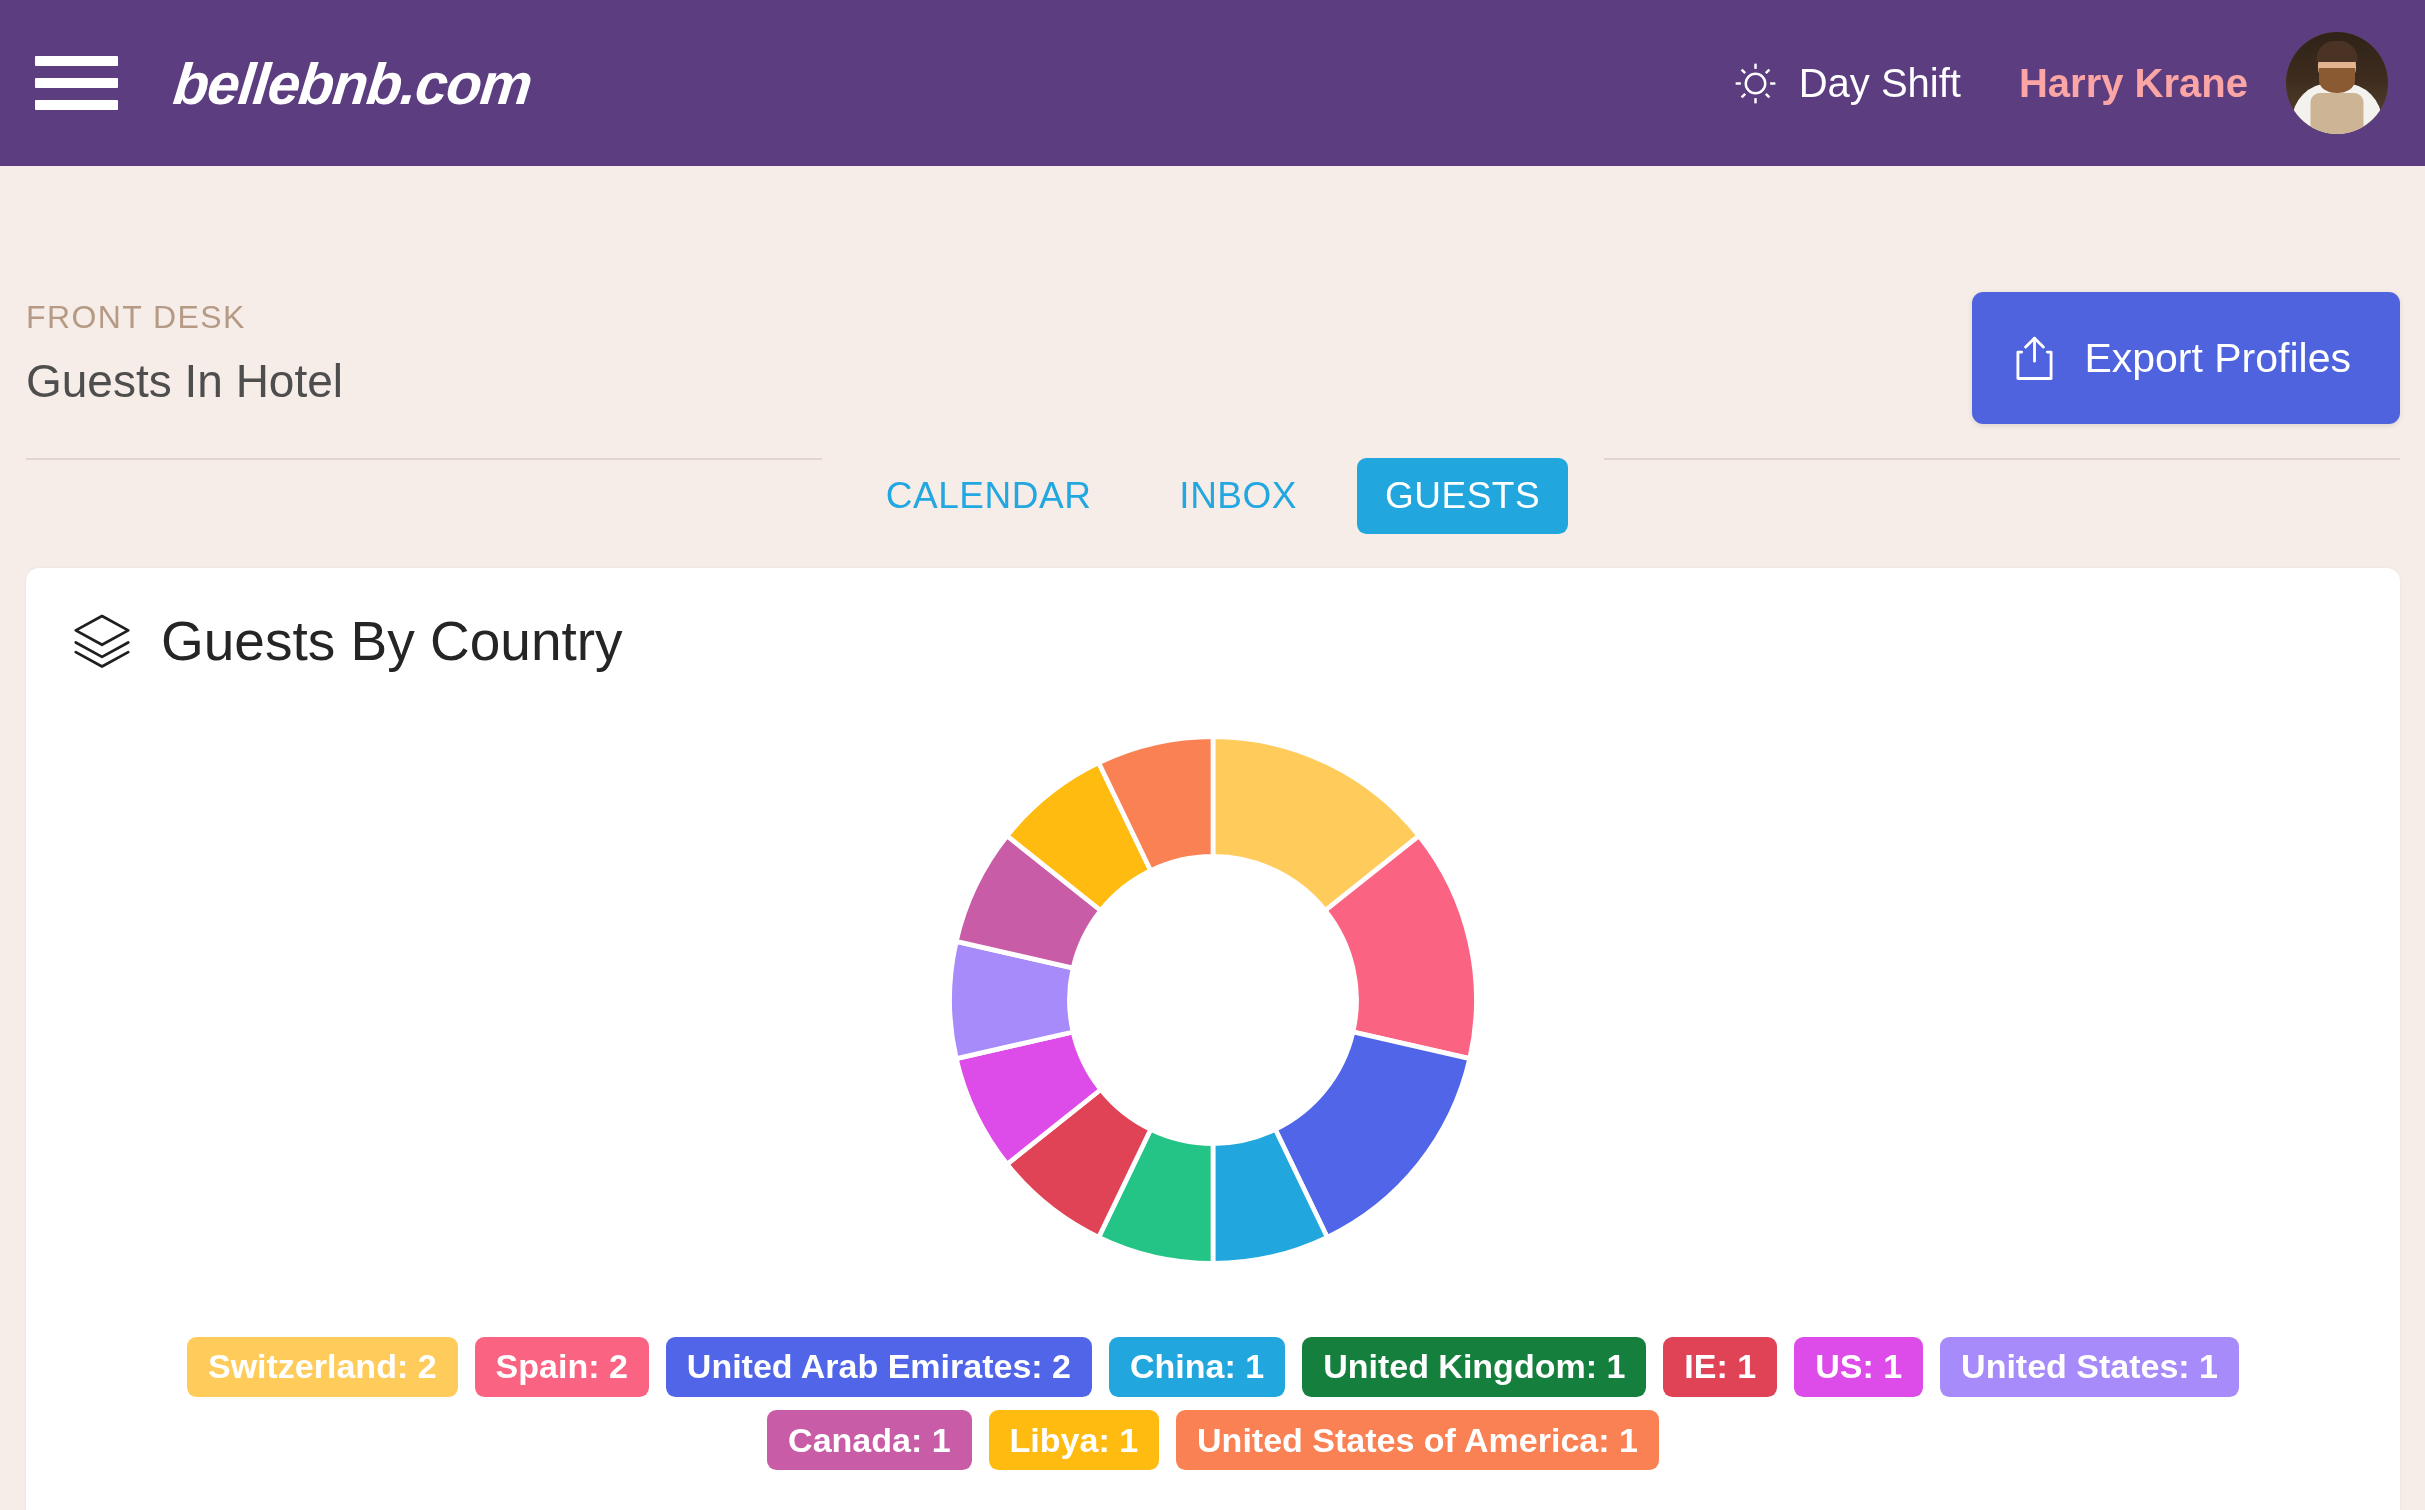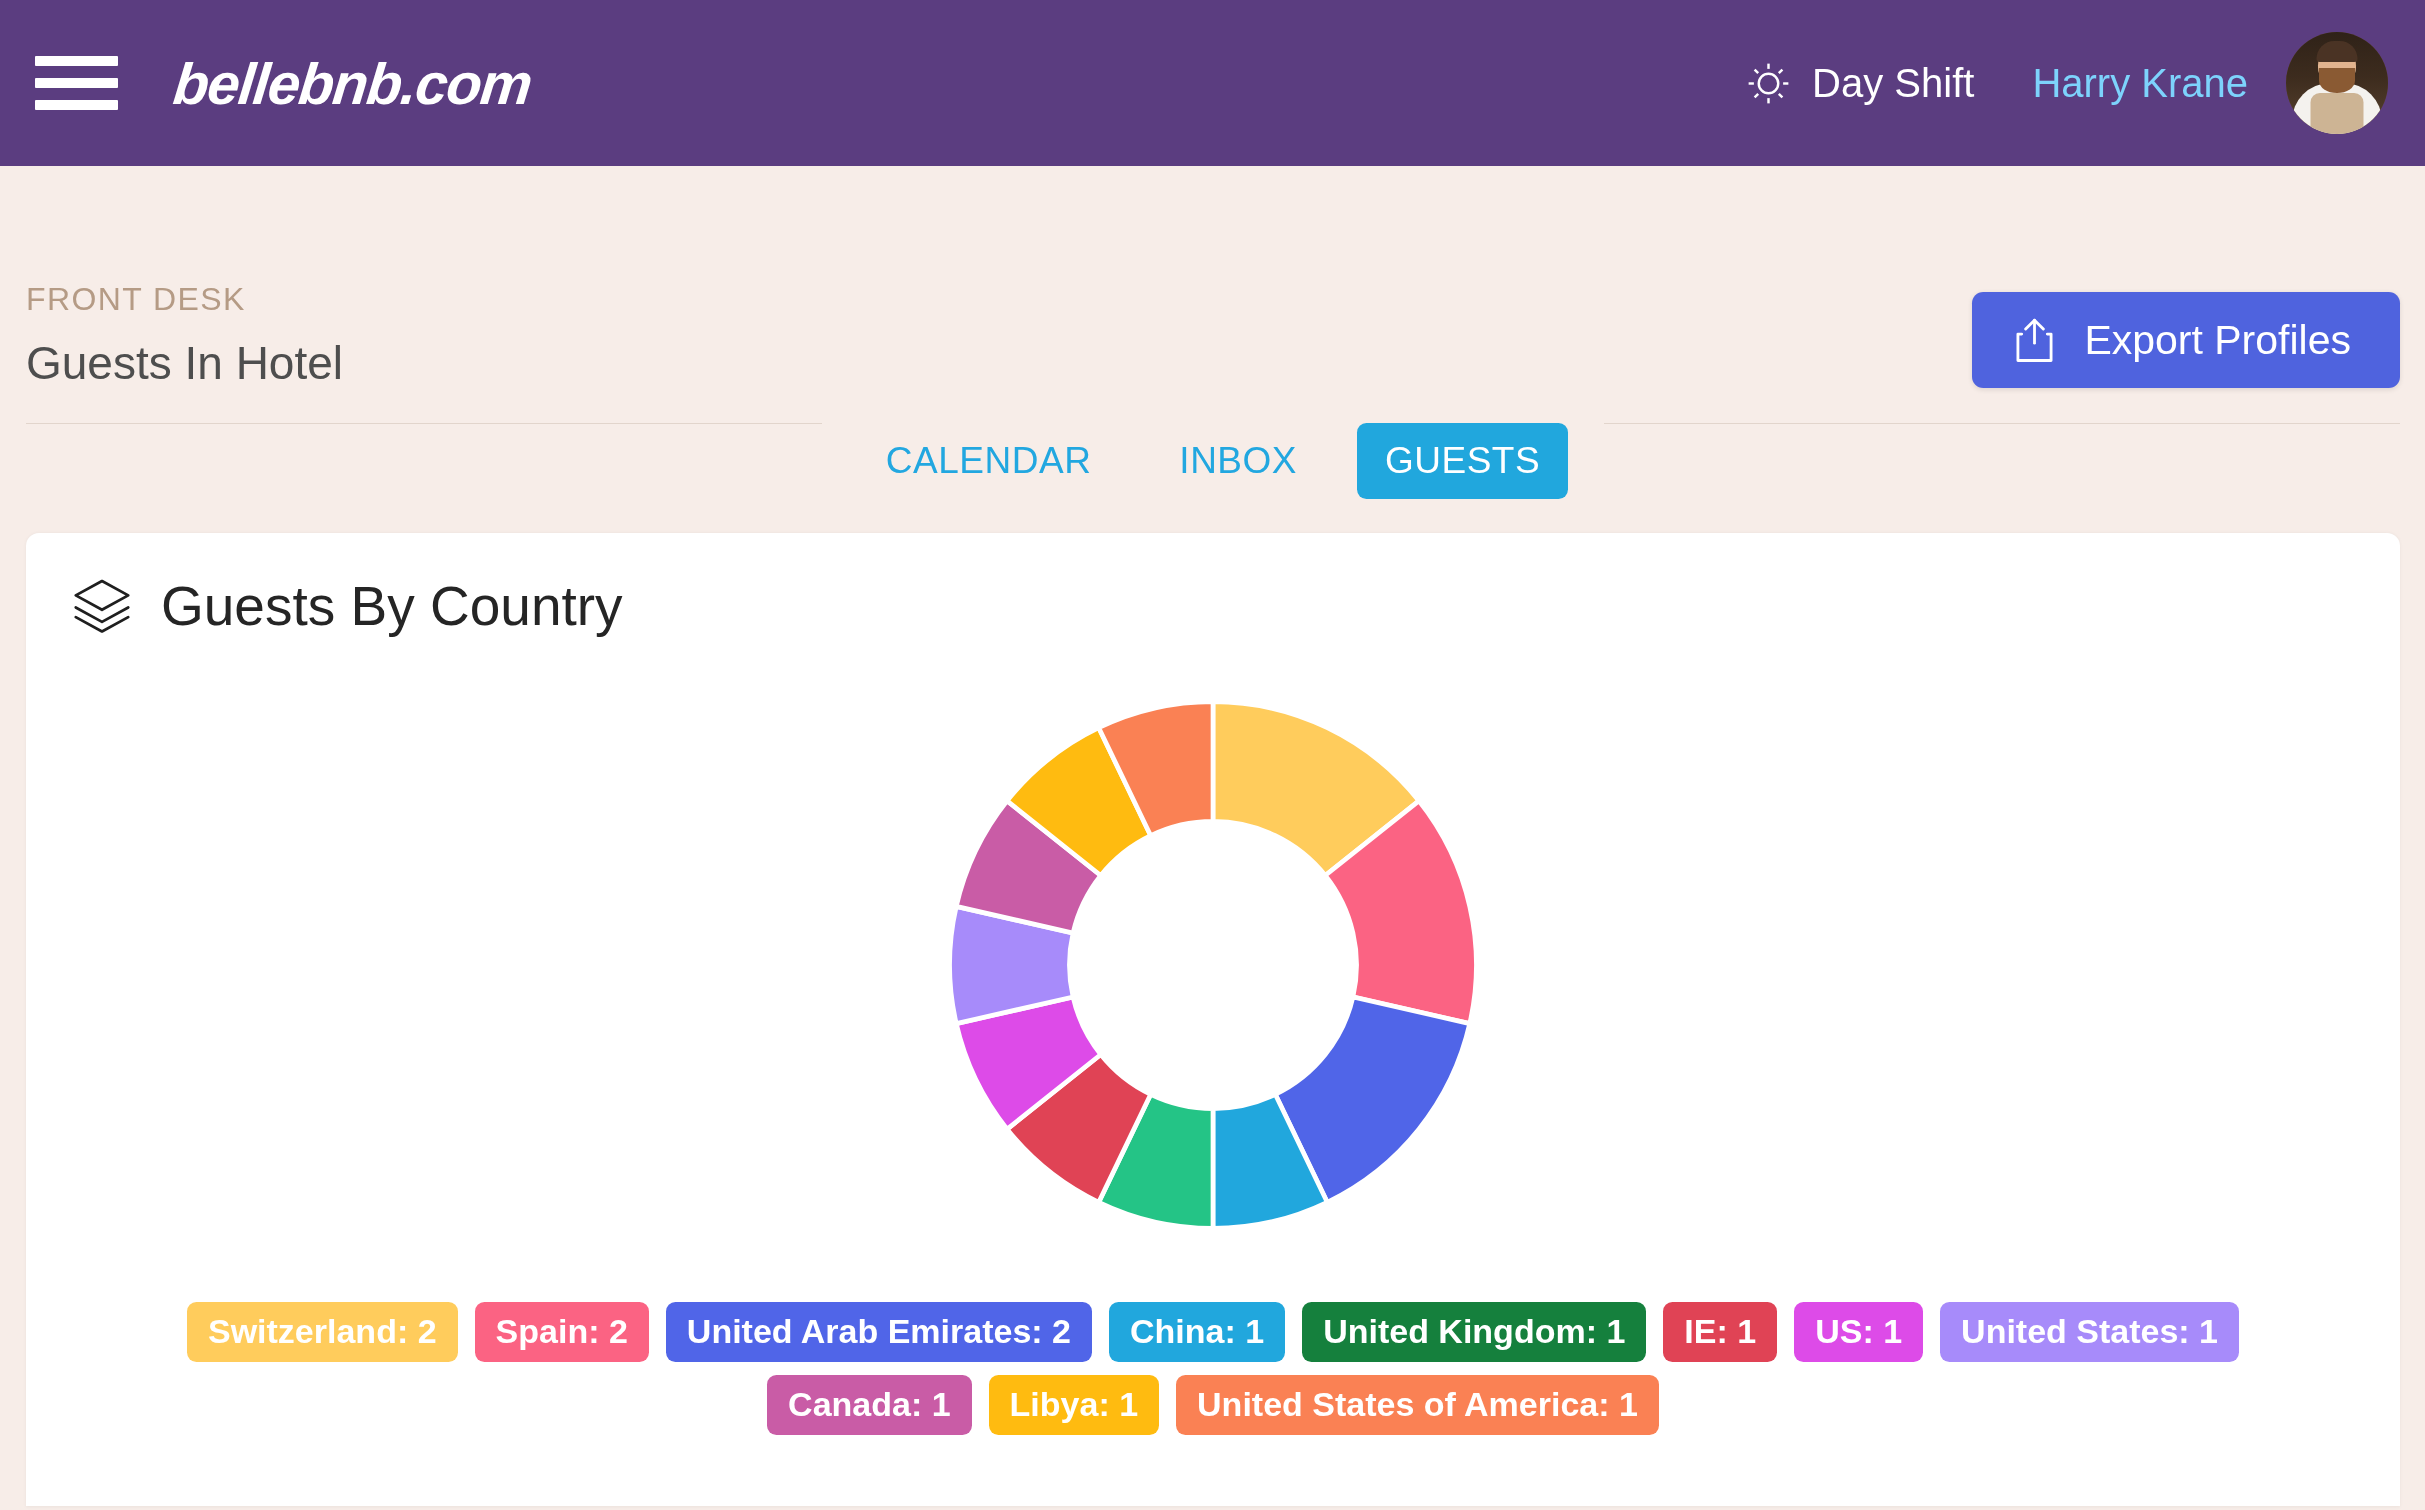--- a/index.html
+++ b/index.html
@@ -67,23 +67,23 @@
     align-items: flex-end;
     gap: 21px;
     color: #ffffff;
     font-size: 40px;
     font-weight: 300;
     cursor: pointer;
   }
   .sun-icon { width: 45px; height: 45px; display:block; }
 
   .user-name {
-    color: #7dd3fc;
+    color: #fca5a5;
     font-size: 40px;
-    font-weight: 400;
+    font-weight: 700;
     margin-left: 58px;
     cursor: pointer;
   }
 
   .avatar {
     width: 102px;
     height: 102px;
     border-radius: 50%;
     margin-left: 38px;
     overflow: hidden;
@@ -131,21 +131,21 @@
     font-weight: 400;
     margin-top: 20px;
     line-height: 1.1;
   }
 
   .export-btn {
     background: #4F63DE;
     color: #ffffff;
     border: none;
     border-radius: 11.3px;
-    height: 96px;
+    height: 132px;
     padding: 0 49px 0 41px;
     display: flex;
     align-items: center;
     gap: 28px;
     font-size: 41px;
     font-family: "Liberation Sans", sans-serif;
     font-weight: 400;
     cursor: pointer;
     margin-top: 11.3px;
     box-shadow: 0 1.9px 5.6px rgba(0,0,0,0.10);

